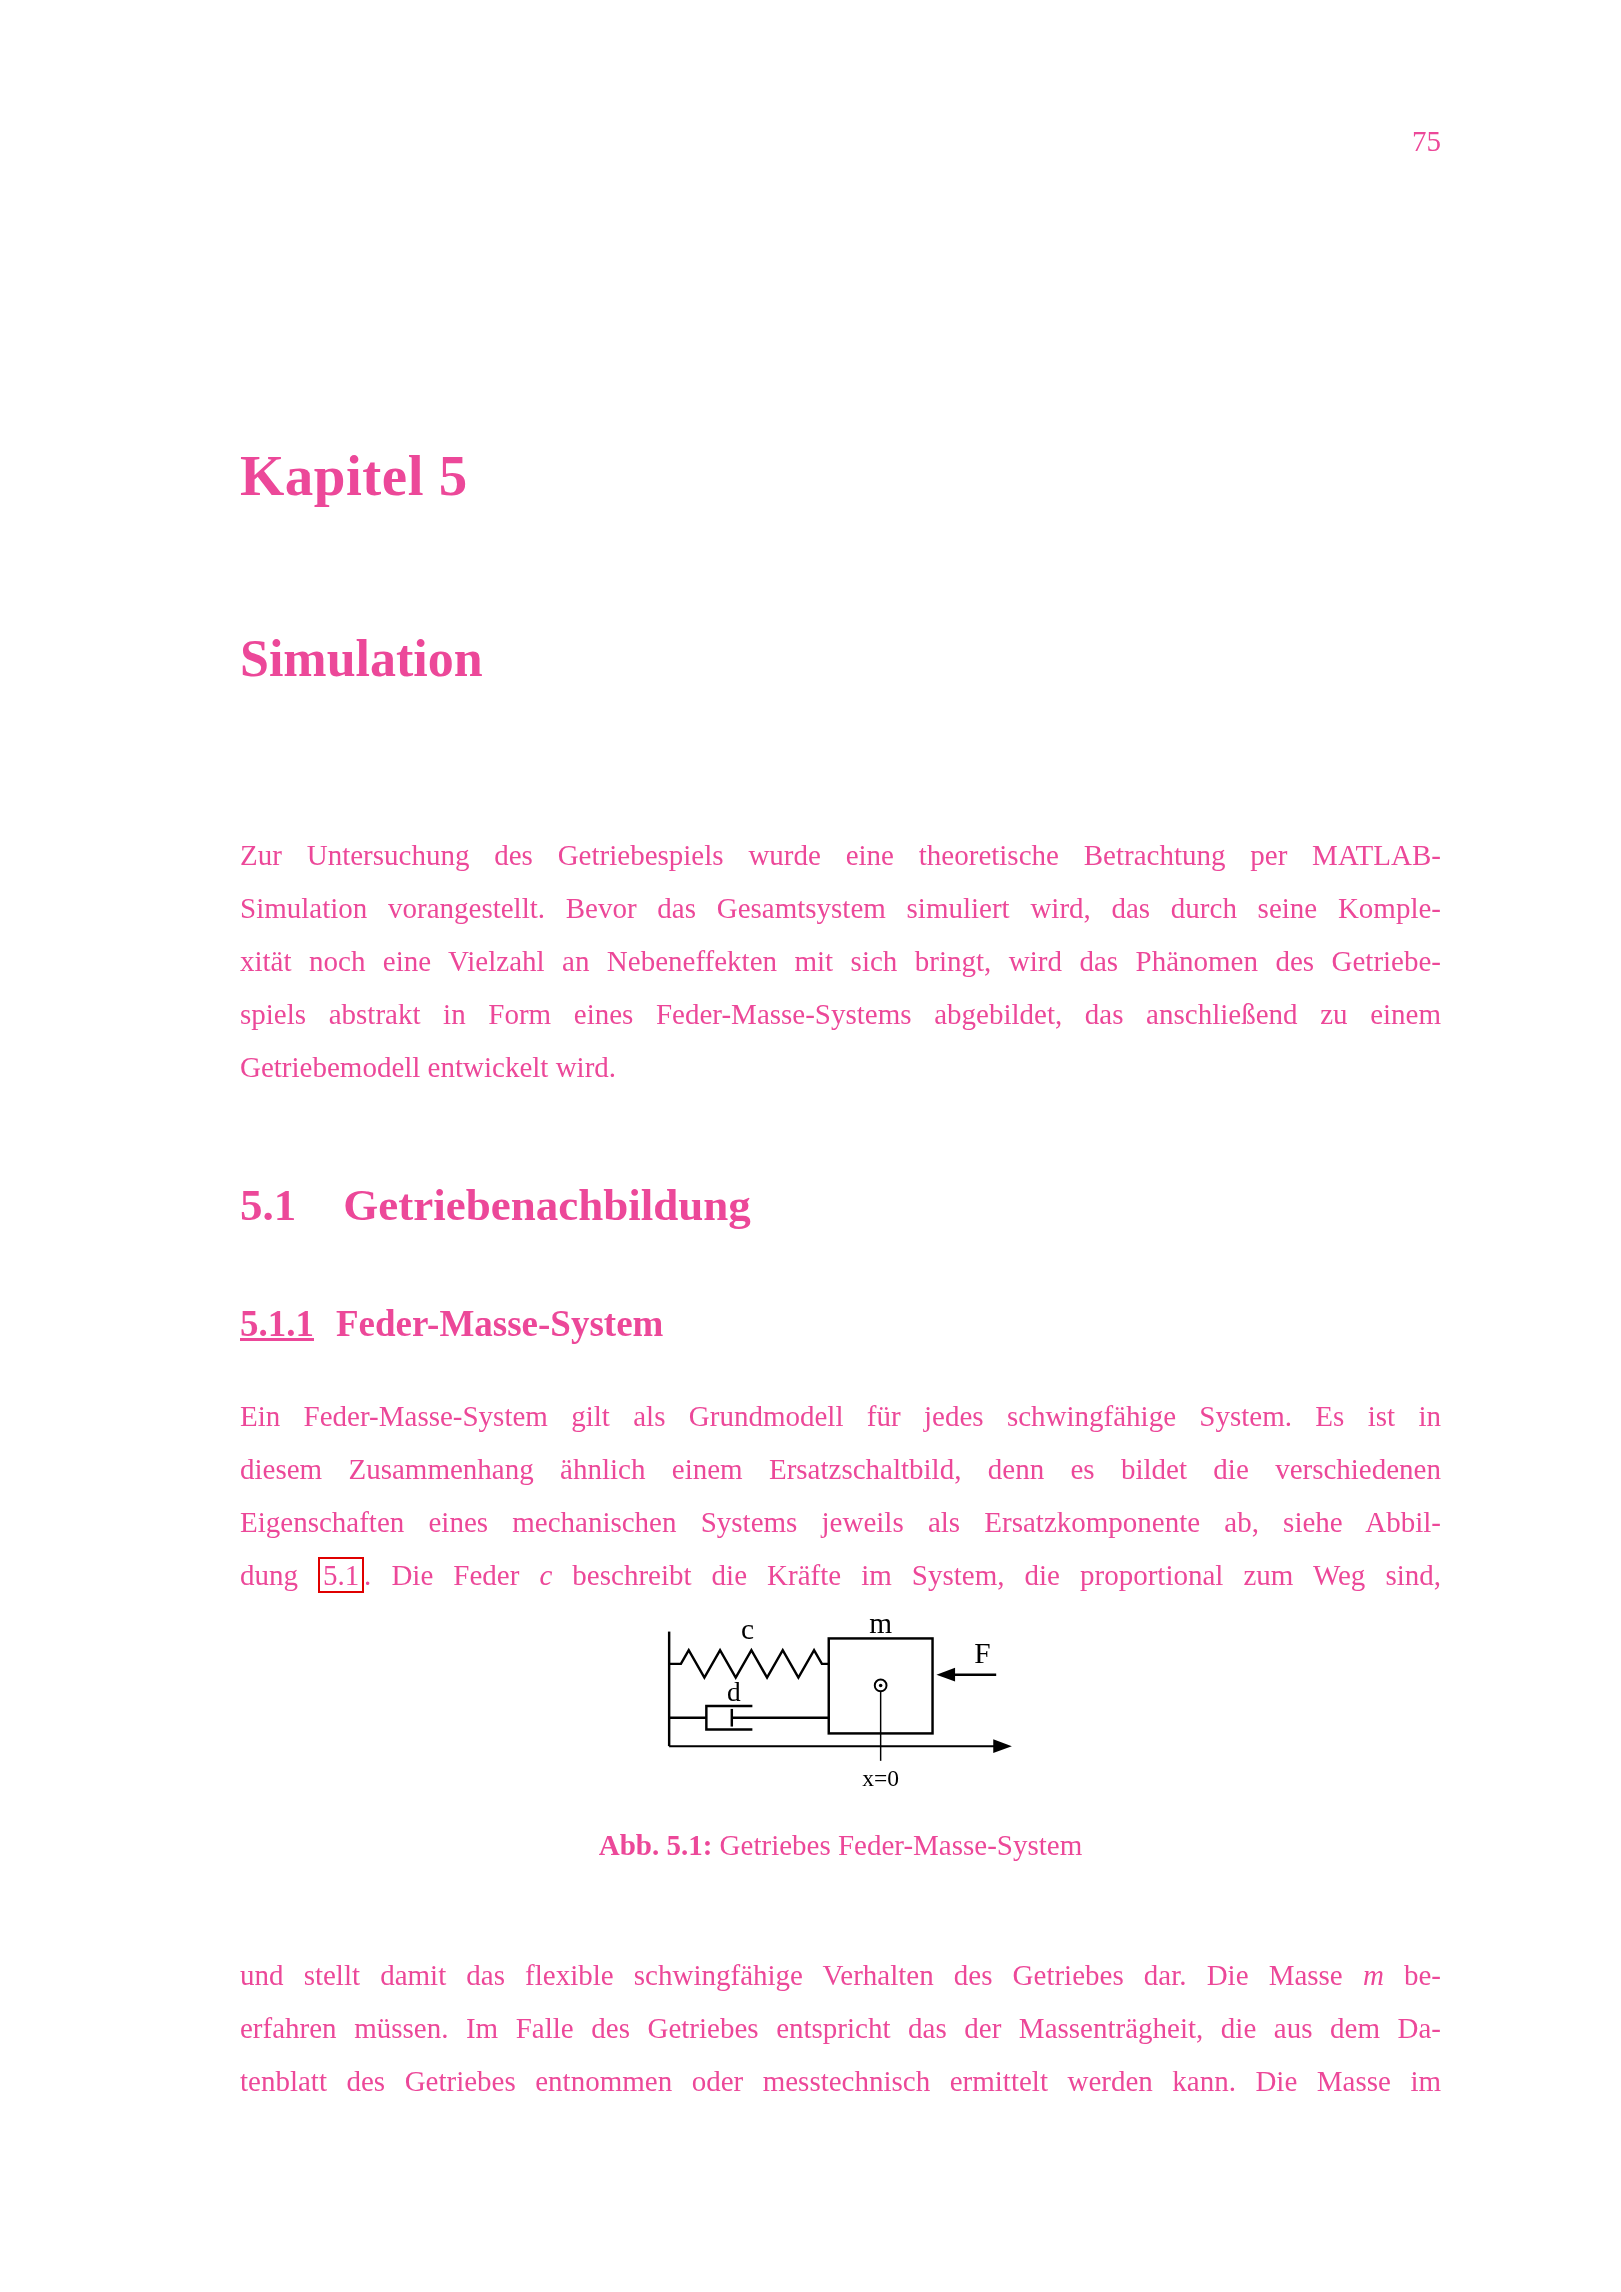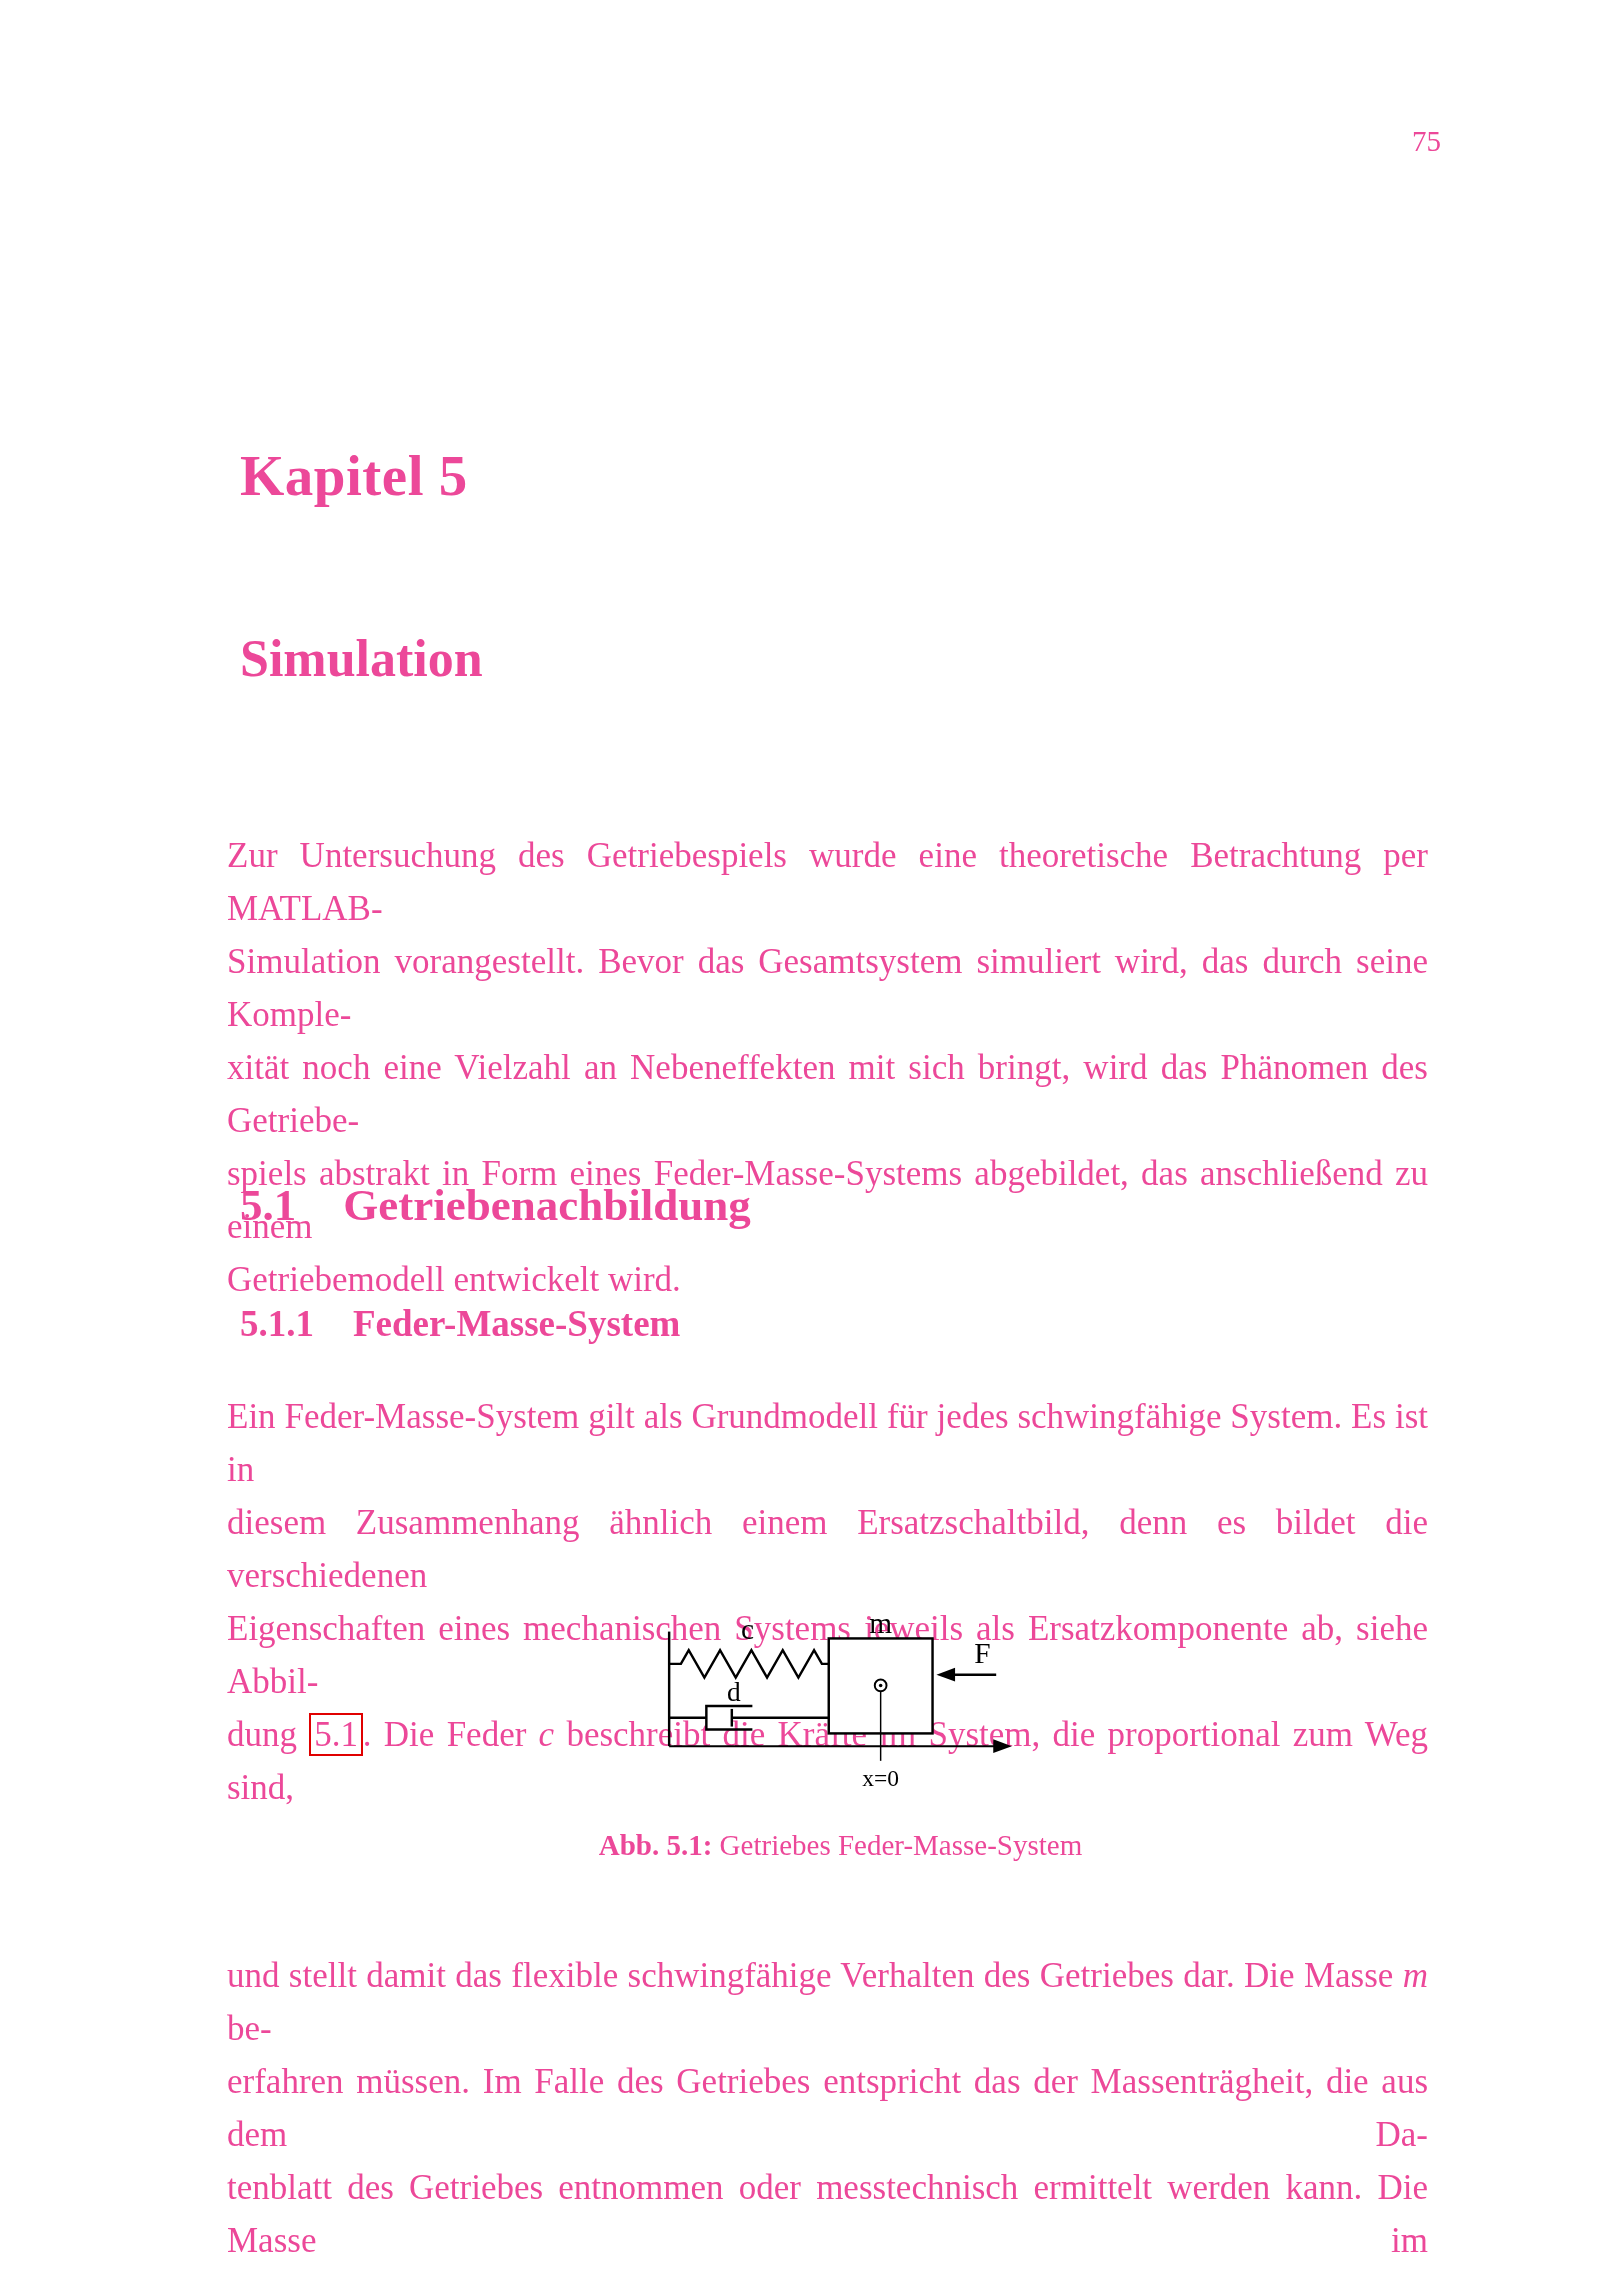--- a/index.html
+++ b/index.html
@@ -31,23 +31,23 @@
   }
   .chapter-title {
     position: absolute;
     top: 629px;
     left: 240px;
     font-size: 52px;
     font-weight: bold;
   }
   .para {
     position: absolute;
-    left: 227px;
+    left: 240px;
     width: 1201px;
-    font-size: 35px;
+    font-size: 29px;
     line-height: 53px;
   }
   .line { text-align: justify; }
   .line.just { text-align-last: justify; }
   .math { font-style: italic; }
   .refbox {
     border: 2px solid var(--link-border, #e00000);
     padding: 0 2.9px;
   }
   .section {
@@ -58,21 +58,21 @@
     font-weight: bold;
   }
   .section .num { margin-right: 47px; }
   .subsection {
     position: absolute;
     top: 1302px;
     left: 240px;
     font-size: 37px;
     font-weight: bold;
   }
-  .subsection .num { margin-right: 39px; }
+  .subsection .num { margin-right: 22px; text-decoration: underline; }
   .figure-wrap {
     position: absolute;
     top: 1612px;
     left: 240px;
     width: 1201px;
     display: flex;
     justify-content: center;
   }
   .figure-wrap svg text {
     font-family: "Liberation Serif", "DejaVu Serif", serif;

